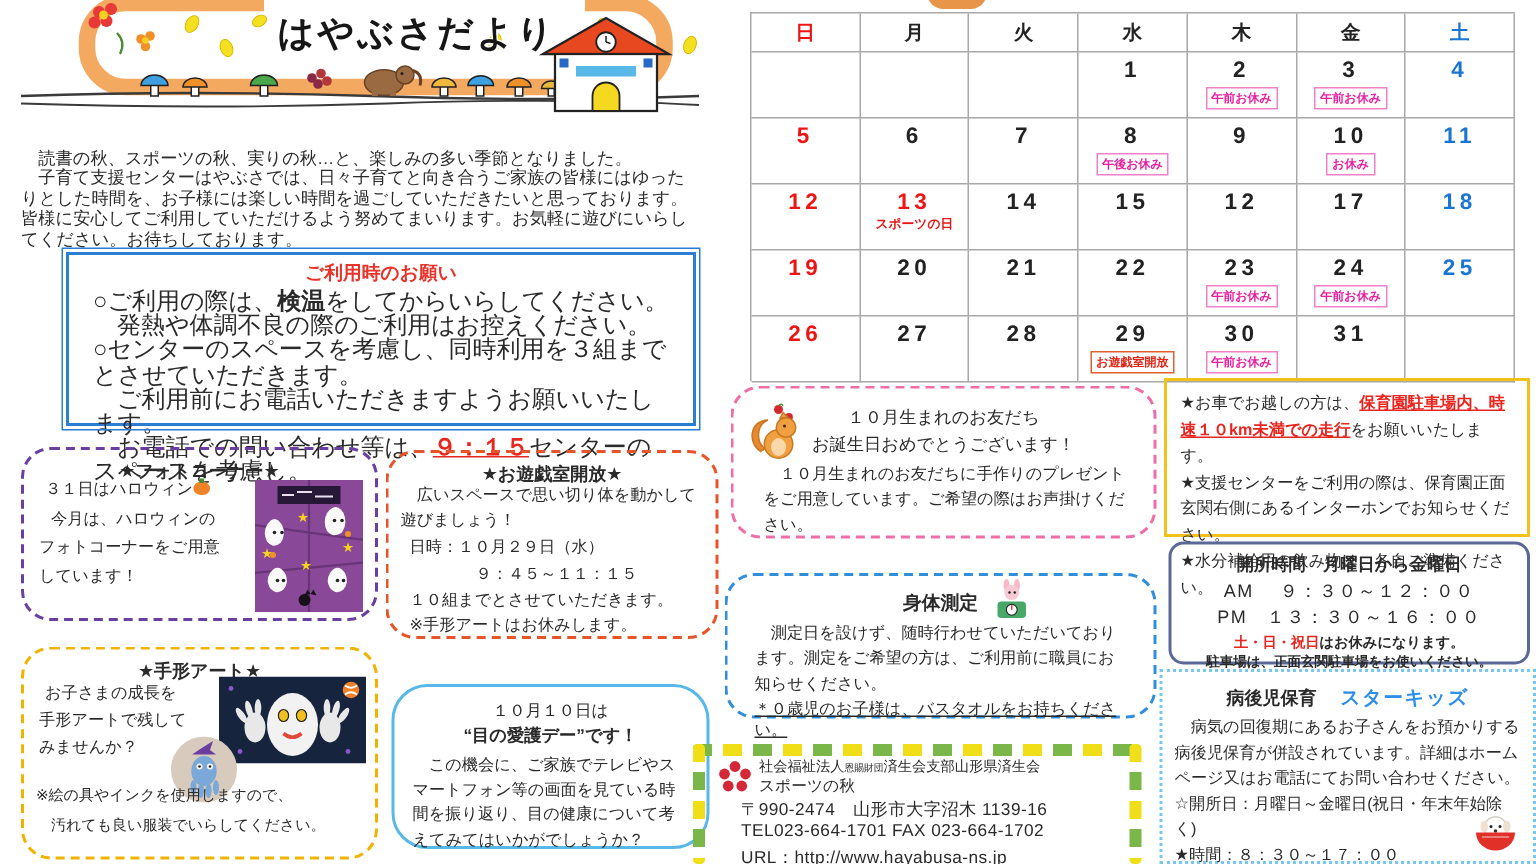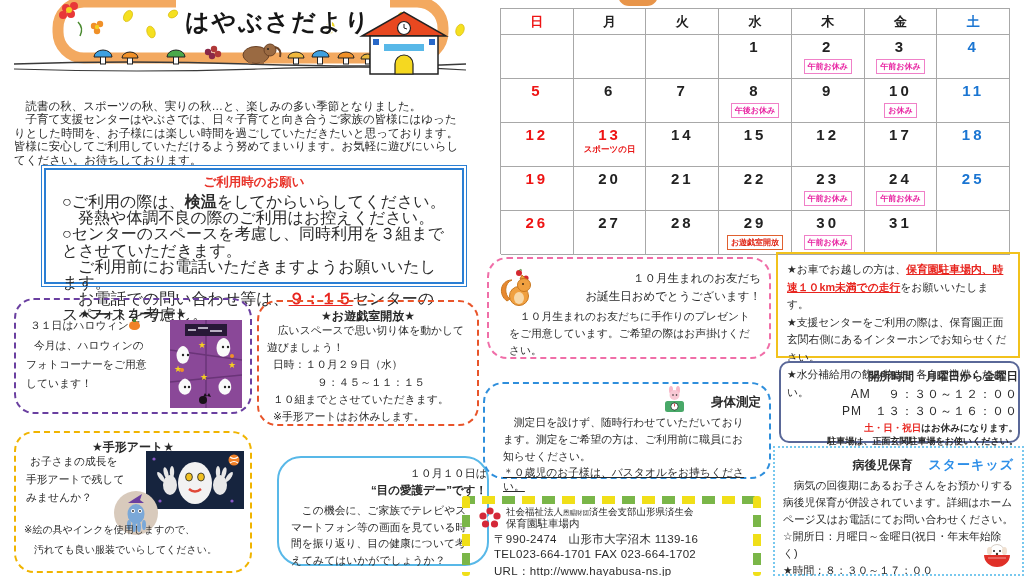--- a/index.html
+++ b/index.html
@@ -23,21 +23,21 @@
 .u-red{color:#e8251f;text-decoration:underline;font-weight:bold;}
 
 
 .dbox{border-radius:20px;padding:4px 8px;}
 .box-title{text-align:center;font-weight:bold;font-size:12px;color:#2a2a2a;}
 .body-text{font-size:10.8px;color:#2a2a2a;}
 
 #photo-box{left:14px;top:298px;width:238px;height:116px;border:2px dashed #6a3fa0;}
 #tegata-box{left:14px;top:431px;width:238px;height:142px;border:2px dashed #f0b400;}
 #oyugi-box{left:257px;top:300px;width:222px;height:126px;border:2px dashed #e8542a;}
-#eye-box{left:261px;top:456px;width:212px;height:110px;border:2px solid #58b8e8;border-radius:24px;margin-left:16px;}
+#eye-box{left:261px;top:456px;width:212px;height:110px;border:2px solid #58b8e8;border-radius:24px;}
 #bday-box{left:487px;top:257px;width:284px;height:102px;border:2px dashed #f06ea8;}
 #taisoku-box{left:483px;top:382px;width:288px;height:97px;border:2px dashed #2f8fdc;}
 #car-box{left:776px;top:252px;width:244px;height:106px;border:2px solid #f2c21c;padding:7px 9px;}
 #kaisho-box{left:779px;top:361px;width:241px;height:82px;border:2px solid #5a6898;border-radius:10px;}
 #star-box{left:773px;top:446px;width:251px;height:130px;border:2px dotted #78c8ee;padding:6px 8px;}
 
 
 #calendar{left:500px;top:8px;width:510px;height:246px;display:grid;grid-template-columns:repeat(7,1fr);grid-template-rows:26px repeat(5,44px);border-top:1px solid #a8a8a8;border-left:1px solid #a8a8a8;background:#fff;}
 .cal-cell{border-right:1px solid #a8a8a8;border-bottom:1px solid #a8a8a8;text-align:center;overflow:hidden;}
 .cal-head{font-weight:bold;font-size:13px;line-height:25px;color:#222;}
@@ -49,21 +49,21 @@
 .sub{font-size:8.5px;font-weight:bold;color:#e81616;margin-top:1px;}
 
 
 .deco-h{height:8px;background:repeating-linear-gradient(90deg,#7ab648 0 13px,transparent 13px 20px,#f0df18 20px 33px,transparent 33px 40px);border-radius:3px;}
 .deco-v{width:8px;background:repeating-linear-gradient(180deg,#f0df18 0 12px,transparent 12px 19px,#7ab648 19px 31px,transparent 31px 38px);border-radius:3px;}
 .footer-org{font-size:9.5px;color:#2a2a2a;line-height:11px;}
 .footer-line{font-size:11.5px;color:#2a2a2a;letter-spacing:0.3px;}
 .small-stack{font-size:6.5px;}
 
 
-.center{text-align:right;}
+.center{text-align:center;}
 .lh17{line-height:17px;}
 .star-blue{color:#2e8fe8;font-weight:bold;font-size:13px;letter-spacing:1px;}
 .pumpkin{display:inline-block;width:11px;height:9px;background:#f08228;border-radius:50% 50% 45% 45%;vertical-align:-1px;position:relative;}
 .pumpkin:before{content:"";position:absolute;left:4px;top:-2px;width:3px;height:3px;background:#4a8a30;}
 </style>
 </head>
 <body>
 
 <div id="page">
 
@@ -425,18 +425,18 @@
         <circle cx="5" cy="10" r="3.6"></circle>
         <circle cx="19" cy="10" r="3.6"></circle>
         <circle cx="7.5" cy="18" r="3.6"></circle>
         <circle cx="16.5" cy="18" r="3.6"></circle>
       </g>
     <circle cx="12" cy="12" r="2.6" fill="#fff"></circle>
   </svg>
   <div class="abs footer-org" style="left:506px;top:506px;">
     <span>社会福祉法人</span><span class="small-stack">恩賜財団</span><span>済生会支部山形県済生会</span>
   </div>
-  <div class="abs" style="left:506px;top:517px;font-size:10.5px;color:#2a2a2a;">保育園駐車場内</div>
+  <div class="abs" style="left:506px;top:517px;font-size:10.5px;color:#2a2a2a;">スポーツの秋</div>
   <div class="abs footer-line" style="left:494px;top:532px;">〒990-2474　山形市大字沼木 1139-16</div>
   <div class="abs footer-line" style="left:494px;top:548px;">TEL023-664-1701 FAX 023-664-1702</div>
   <div class="abs footer-line" style="left:494px;top:564px;">URL：http://www.hayabusa-ns.jp</div>
 
 </div>
 
 </body></html>

